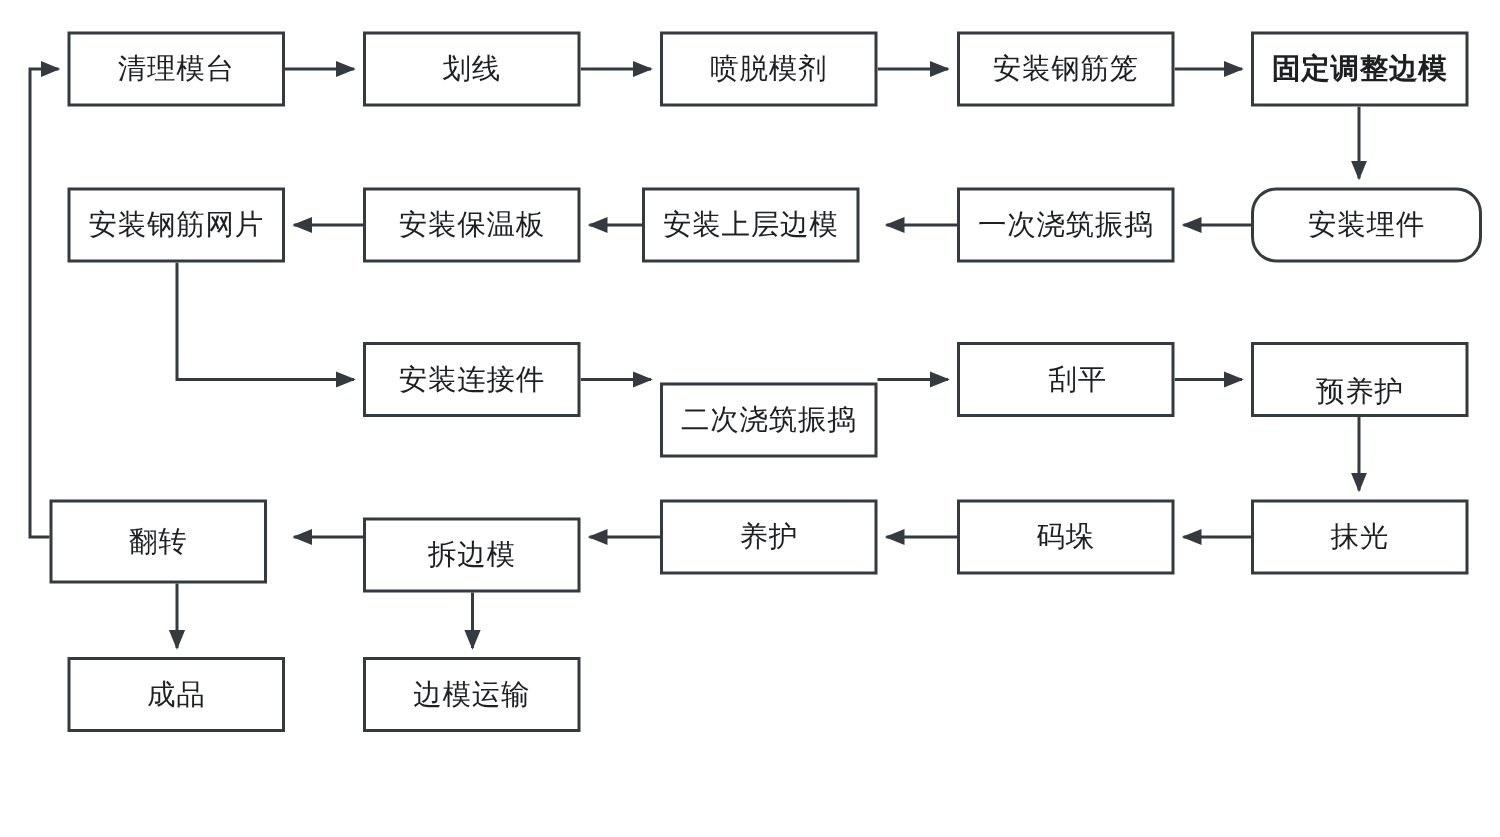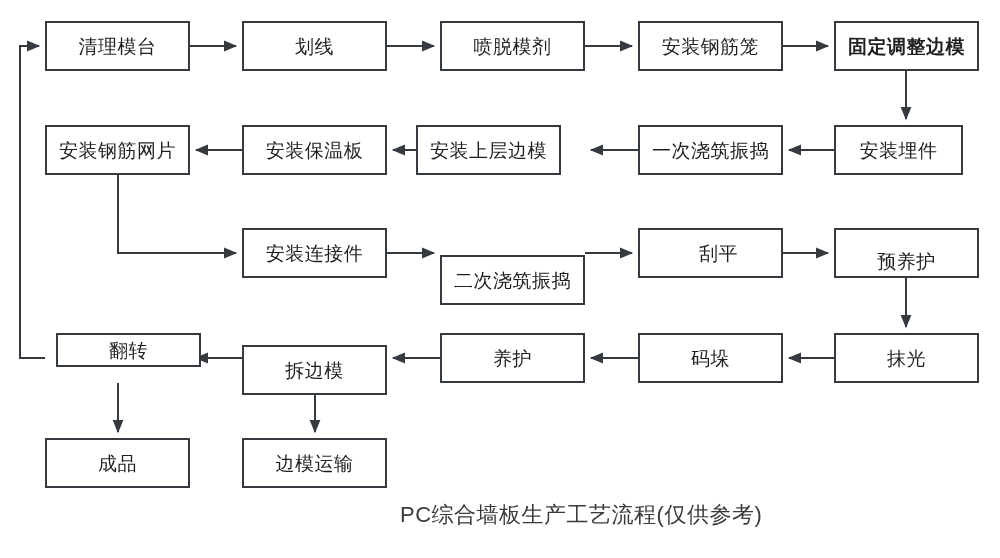--- a/index.html
+++ b/index.html
@@ -100,27 +100,27 @@
       </div>
       <div class="node" style="left: 440px; top: 21px; width: 145px; height: 50px; border-color: rgb(52, 58, 64);">
         <span class="node-label" style="color: rgb(29, 31, 33);">喷脱模剂</span>
       </div>
       <div class="node" style="left: 638px; top: 21px; width: 145px; height: 50px; border-color: rgb(52, 58, 64);">
         <span class="node-label" style="color: rgb(29, 31, 33);">安装钢筋笼</span>
       </div>
       <div class="node" style="left: 834px; top: 21px; width: 145px; height: 50px; border-color: rgb(52, 58, 64);">
         <span class="node-label" style="color: rgb(29, 31, 33); font-weight: bold;">固定调整边模</span>
       </div>
-      <div class="node" style="left: 834px; top: 125px; width: 129px; height: 50px; border-color: rgb(52, 58, 64);">
+      <div class="node" style="left: 834px; top: 125px; width: 154px; height: 50px; border-color: rgb(52, 58, 64); border-radius: 17px;">
         <span class="node-label" style="color: rgb(29, 31, 33);">安装埋件</span>
       </div>
       <div class="node" style="left: 638px; top: 125px; width: 145px; height: 50px; border-color: rgb(52, 58, 64);">
         <span class="node-label" style="color: rgb(29, 31, 33);">一次浇筑振捣</span>
       </div>
-      <div class="node" style="left: 416px; top: 125px; width: 145px; height: 50px; border-color: rgb(52, 58, 64); text-align: center;">
+      <div class="node" style="left: 428px; top: 125px; width: 145px; height: 50px; border-color: rgb(52, 58, 64); text-align: center;">
         <span class="node-label" style="color: rgb(29, 31, 33);">安装上层边模</span>
       </div>
       <div class="node" style="left: 242px; top: 125px; width: 145px; height: 50px; border-color: rgb(52, 58, 64);">
         <span class="node-label" style="color: rgb(29, 31, 33); text-align: right;">安装保温板</span>
       </div>
       <div class="node" style="left: 45px; top: 125px; width: 145px; height: 50px; border-color: rgb(52, 58, 64);">
         <span class="node-label" style="color: rgb(29, 31, 33);">安装钢筋网片</span>
       </div>
       <div class="node" style="left: 242px; top: 228px; width: 145px; height: 50px; border-color: rgb(52, 58, 64);">
         <span class="node-label" style="color: rgb(29, 31, 33);">安装连接件</span>
@@ -139,26 +139,25 @@
       </div>
       <div class="node" style="left: 638px; top: 333px; width: 145px; height: 50px; border-color: rgb(52, 58, 64);">
         <span class="node-label" style="color: rgb(29, 31, 33);">码垛</span>
       </div>
       <div class="node" style="left: 440px; top: 333px; width: 145px; height: 50px; border-color: rgb(52, 58, 64);">
         <span class="node-label" style="color: rgb(29, 31, 33);">养护</span>
       </div>
       <div class="node" style="left: 242px; top: 333px; width: 145px; height: 50px; border-color: rgb(52, 58, 64); margin-top: 12px;">
         <span class="node-label" style="color: rgb(29, 31, 33);">拆边模</span>
       </div>
-      <div class="node" style="left: 56px; top: 333px; width: 145px; height: 34px; border-color: rgb(52, 58, 64);">
+      <div class="node" style="left: 33px; top: 333px; width: 145px; height: 56px; border-color: rgb(52, 58, 64);">
         <span class="node-label" style="color: rgb(29, 31, 33);">翻转</span>
       </div>
       <div class="node" style="left: 45px; top: 438px; width: 145px; height: 50px; border-color: rgb(52, 58, 64);">
         <span class="node-label" style="color: rgb(29, 31, 33);">成品</span>
       </div>
       <div class="node" style="left: 242px; top: 438px; width: 145px; height: 50px; border-color: rgb(52, 58, 64);">
         <span class="node-label" style="color: rgb(29, 31, 33);">边模运输</span>
       </div>
     </div>
 
-  <div id="caption">PC综合墙板生产工艺流程(仅供参考)</div>
 
 </div>
 
 </body></html>

